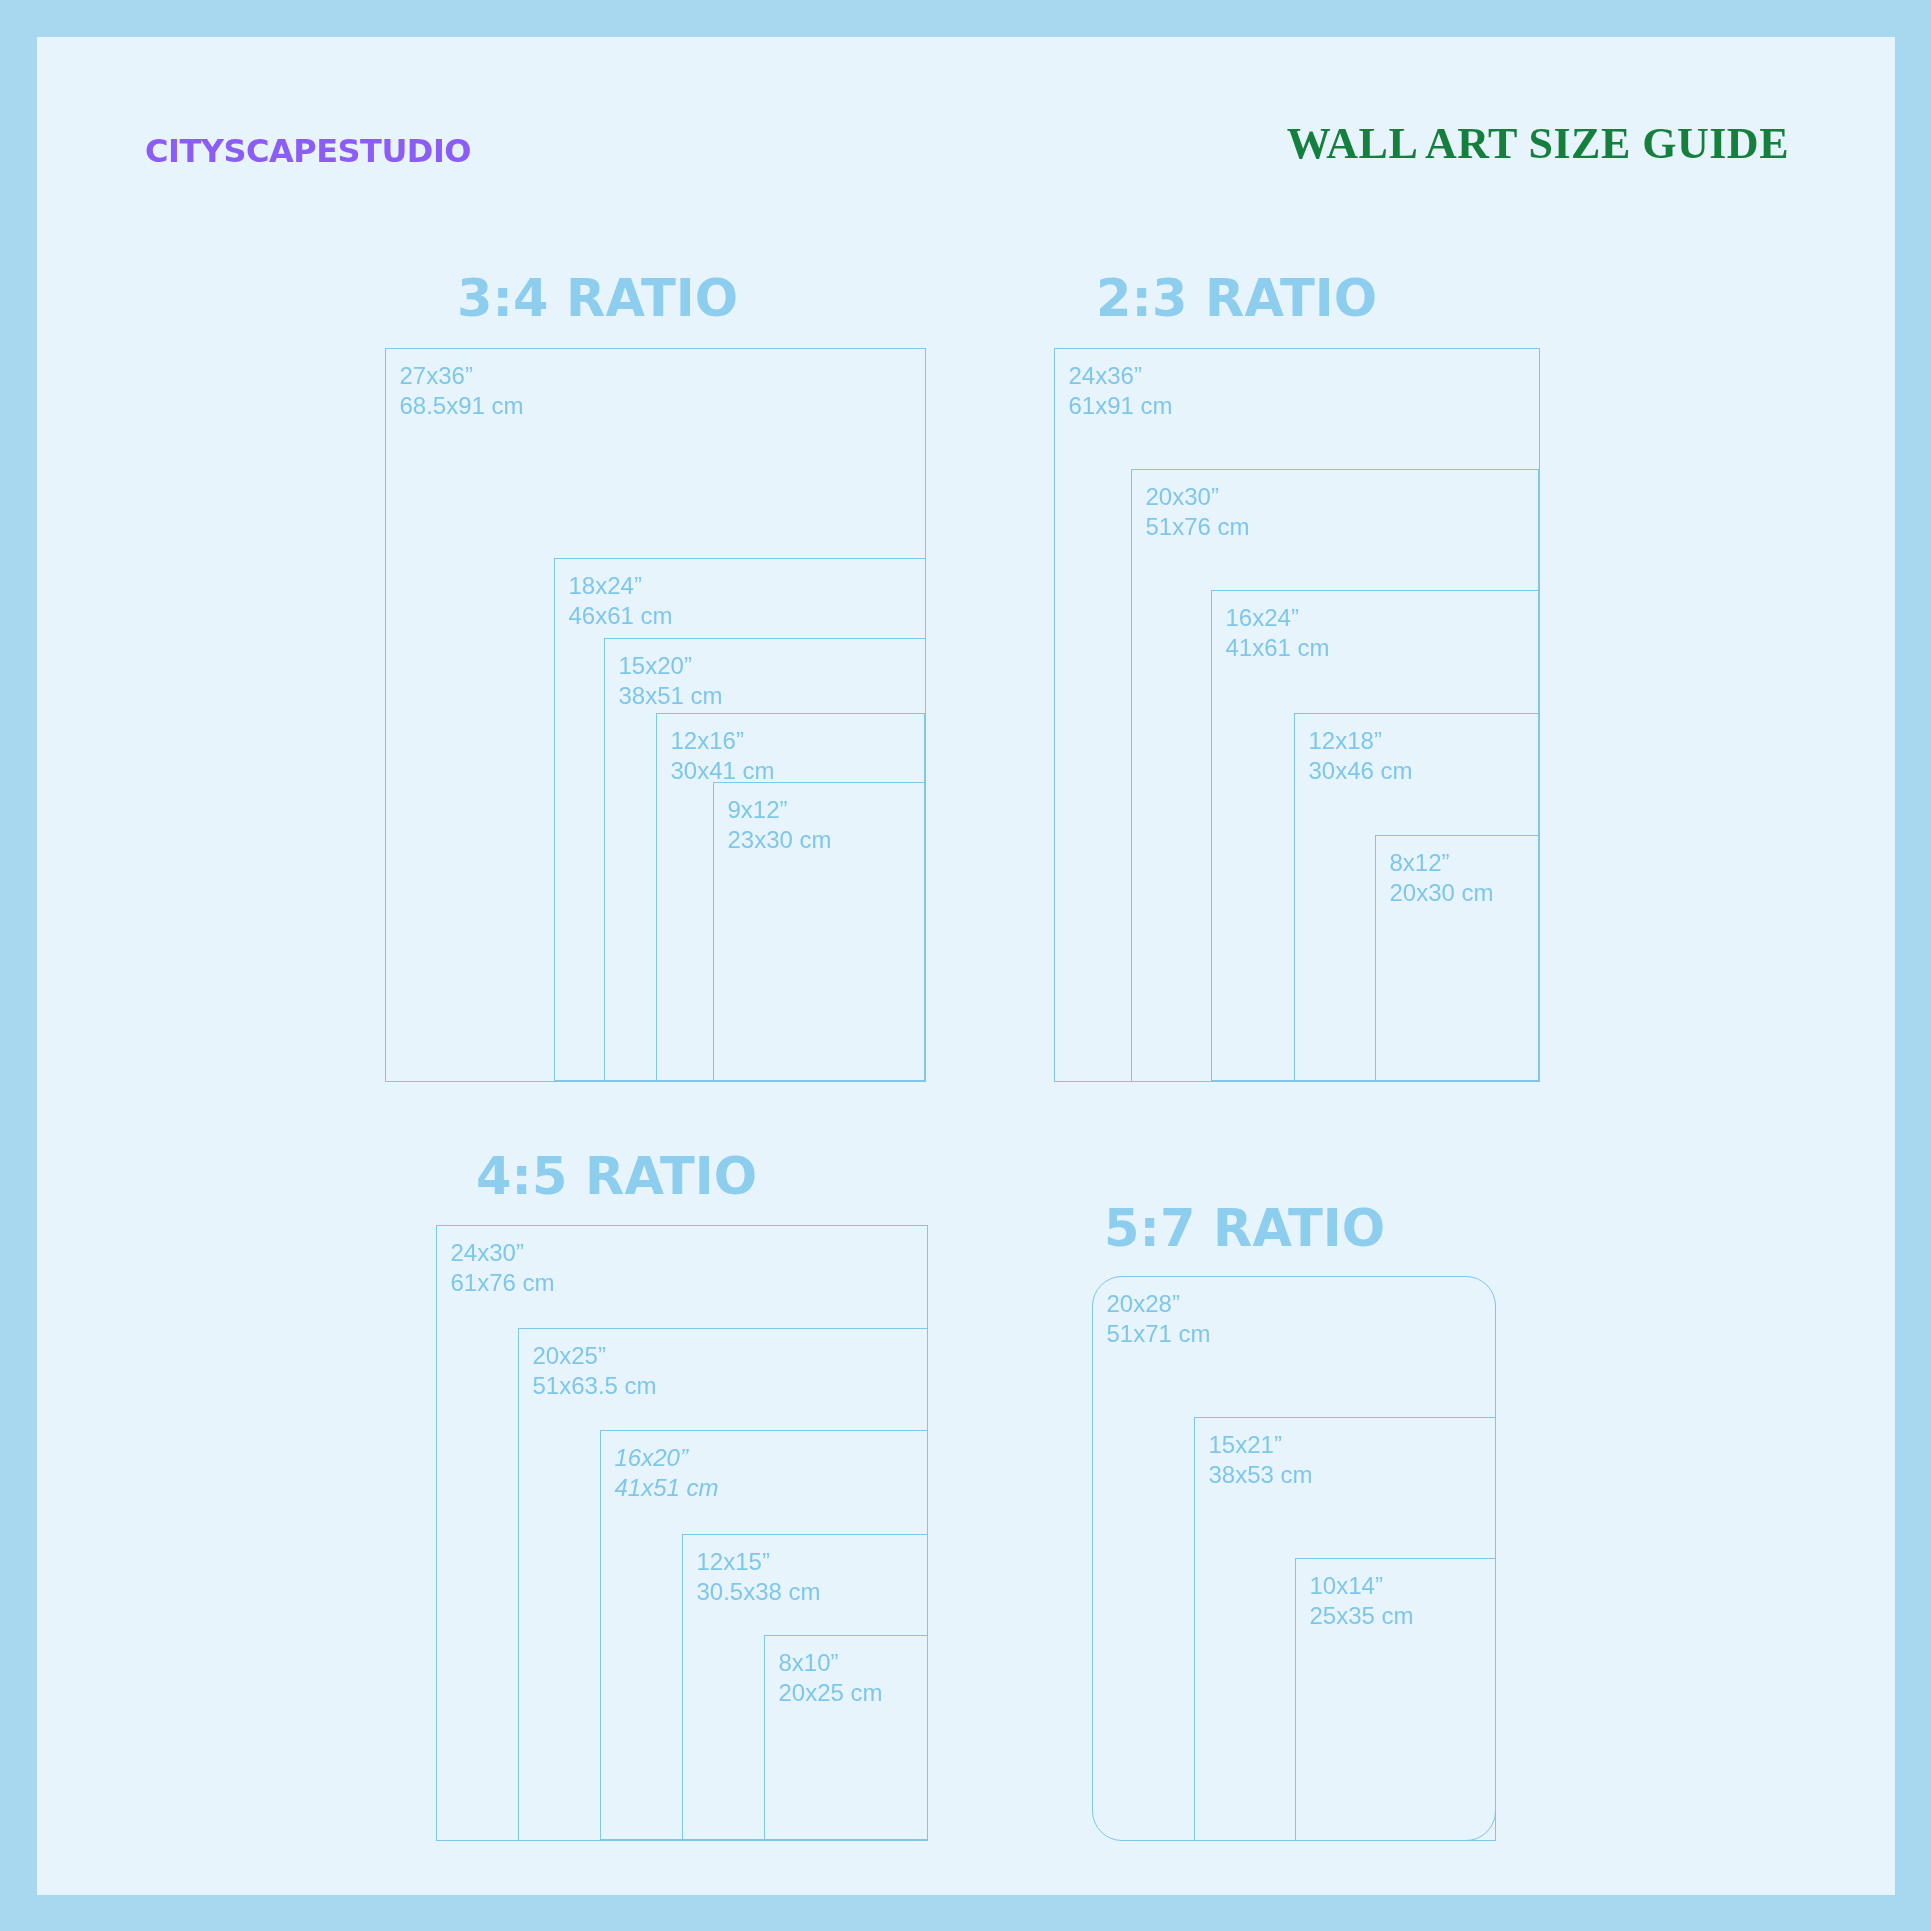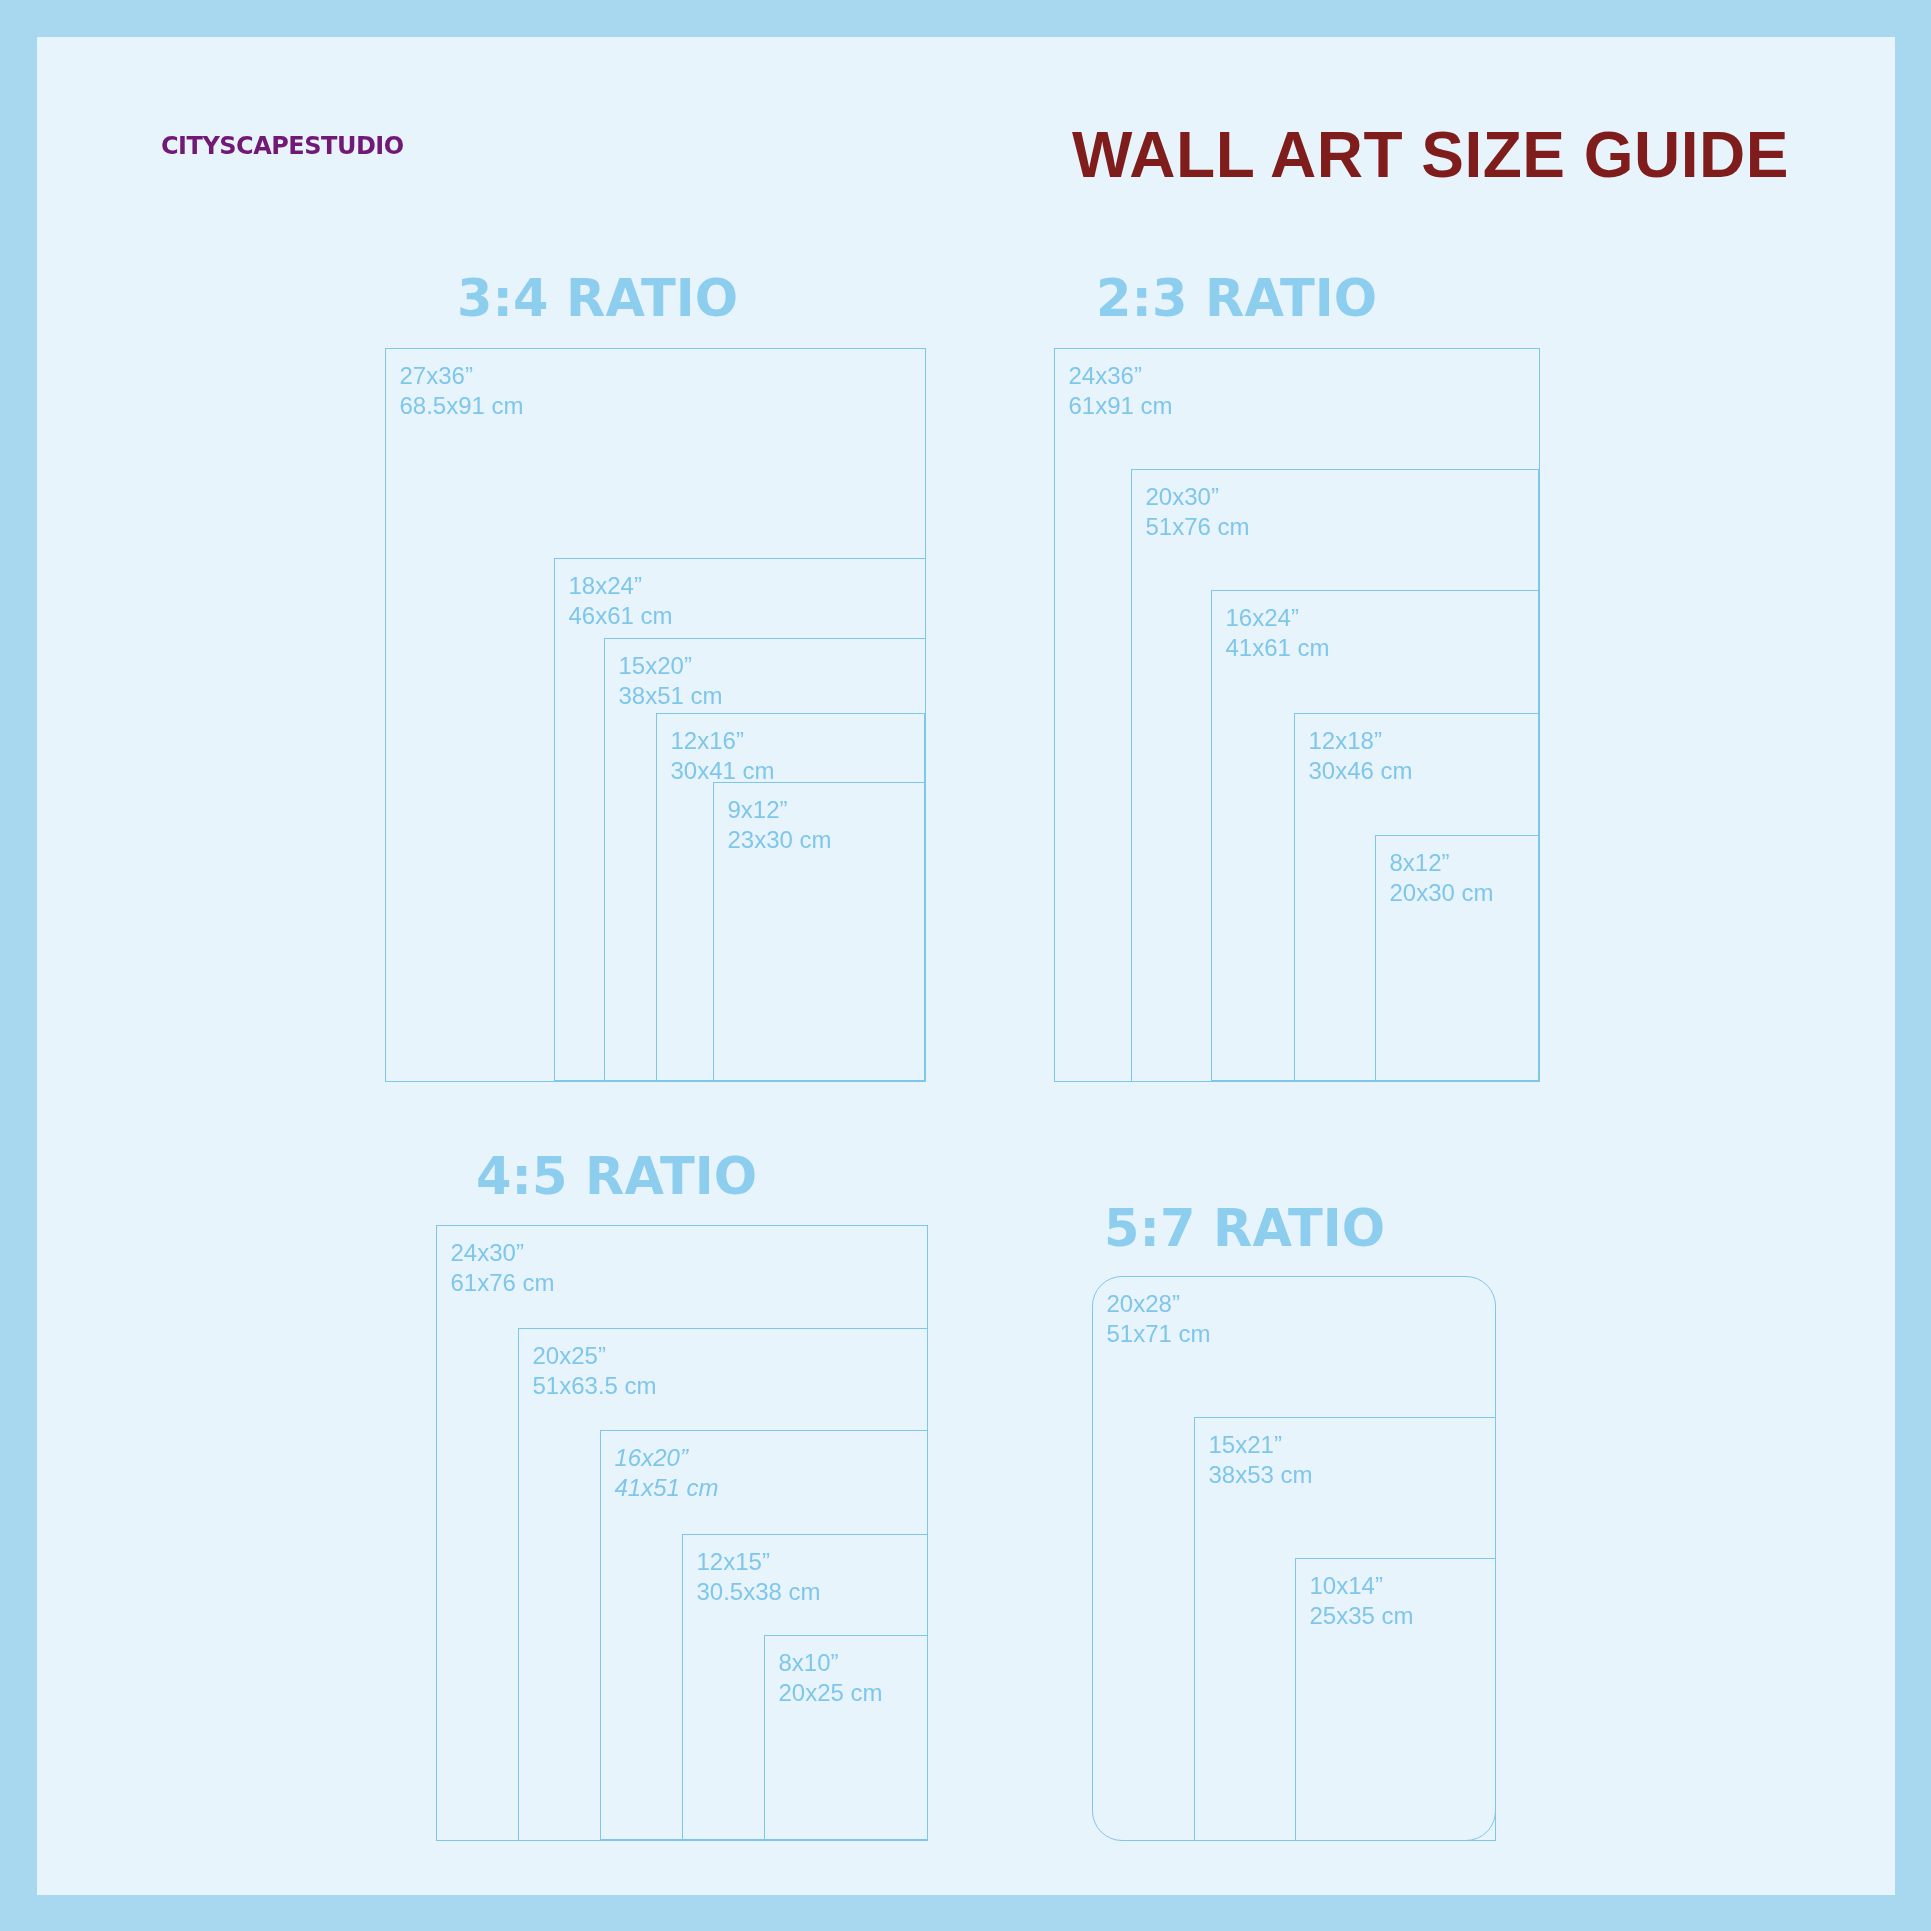--- a/index.html
+++ b/index.html
@@ -17,37 +17,37 @@
     position: absolute;
     left: 37px;
     top: 37px;
     width: 1858px;
     height: 1858px;
     background: #e8f4fc;
     box-sizing: border-box;
   }
   .brand {
     position: absolute;
-    left: 124px;
+    left: 108px;
     top: 95px;
     font-family: "DejaVu Sans", sans-serif;
     font-weight: bold;
-    font-size: 24px;
+    font-size: 32px;
     letter-spacing: -0.5px;
-    color: #701a75;
+    color: #8b5cf6;
   }
   .main-title {
     position: absolute;
     right: 106px;
     top: 81px;
-    font-family: Liberation Sans, sans-serif;
+    font-family: Liberation Serif, serif;
     font-weight: bold;
-    font-size: 64px;
+    font-size: 44px;
     letter-spacing: 0.5px;
-    color: #7f1d1d;
+    color: #15803d;
     white-space: nowrap;
   }
   .ratio-title {
     position: absolute;
     font-family: "DejaVu Sans", sans-serif;
     font-weight: bold;
     font-size: 51px;
     letter-spacing: 0px;
     color: #8dcdee;
     white-space: nowrap;

